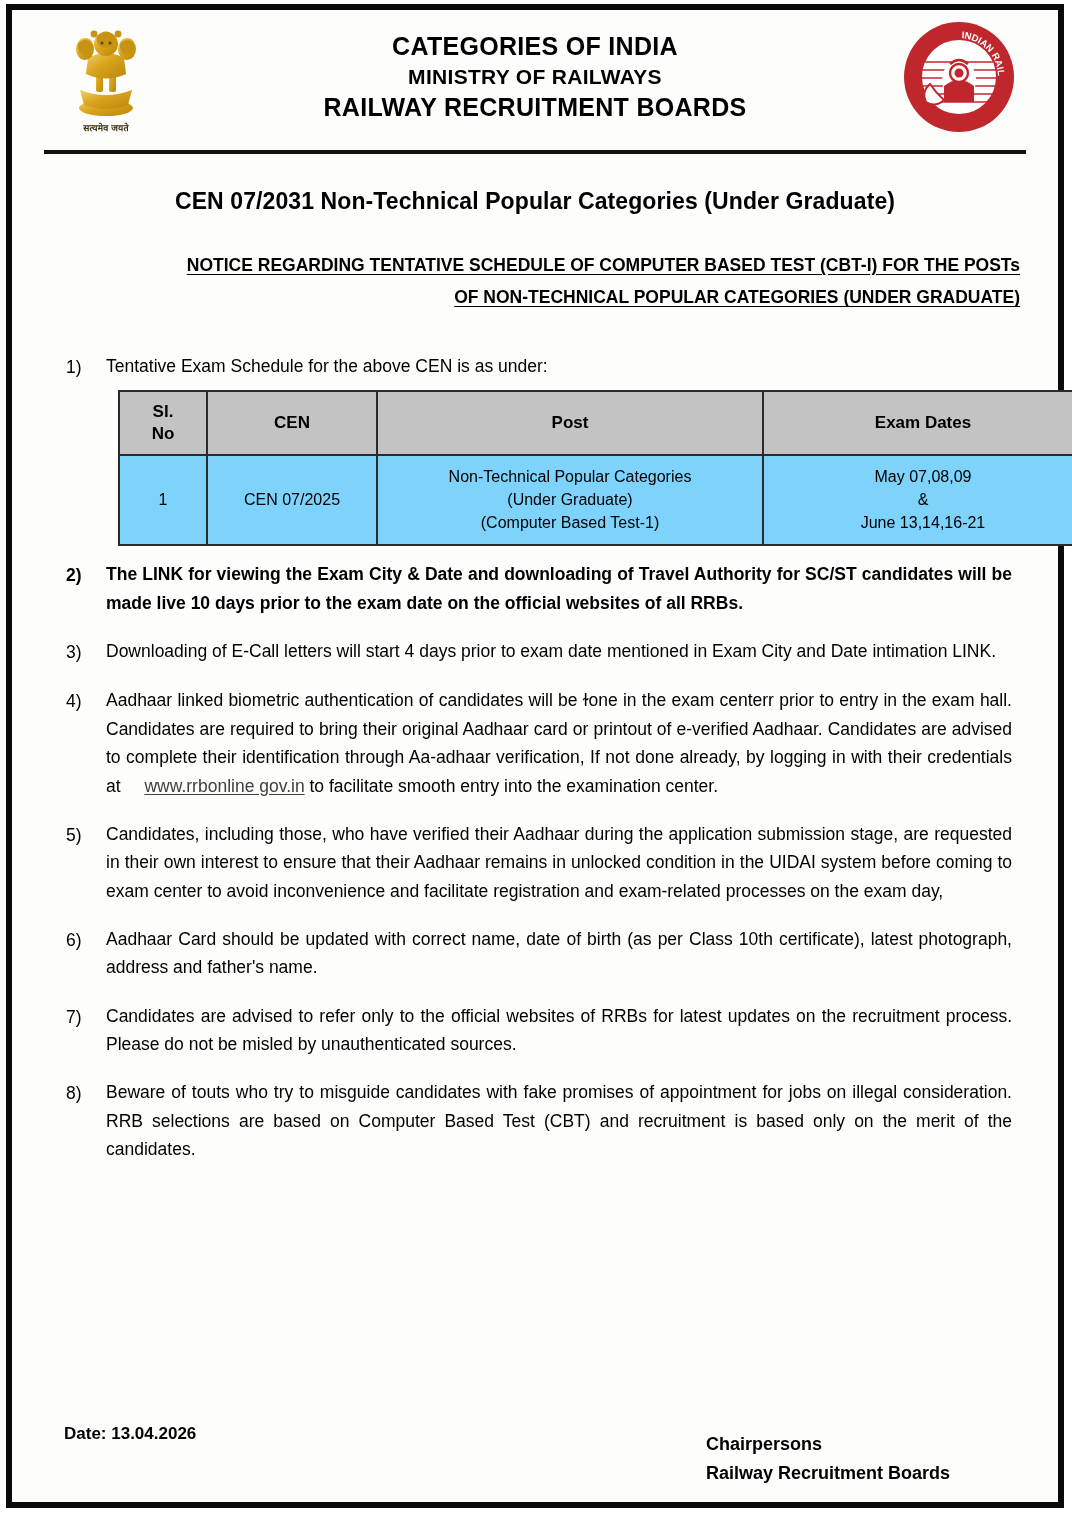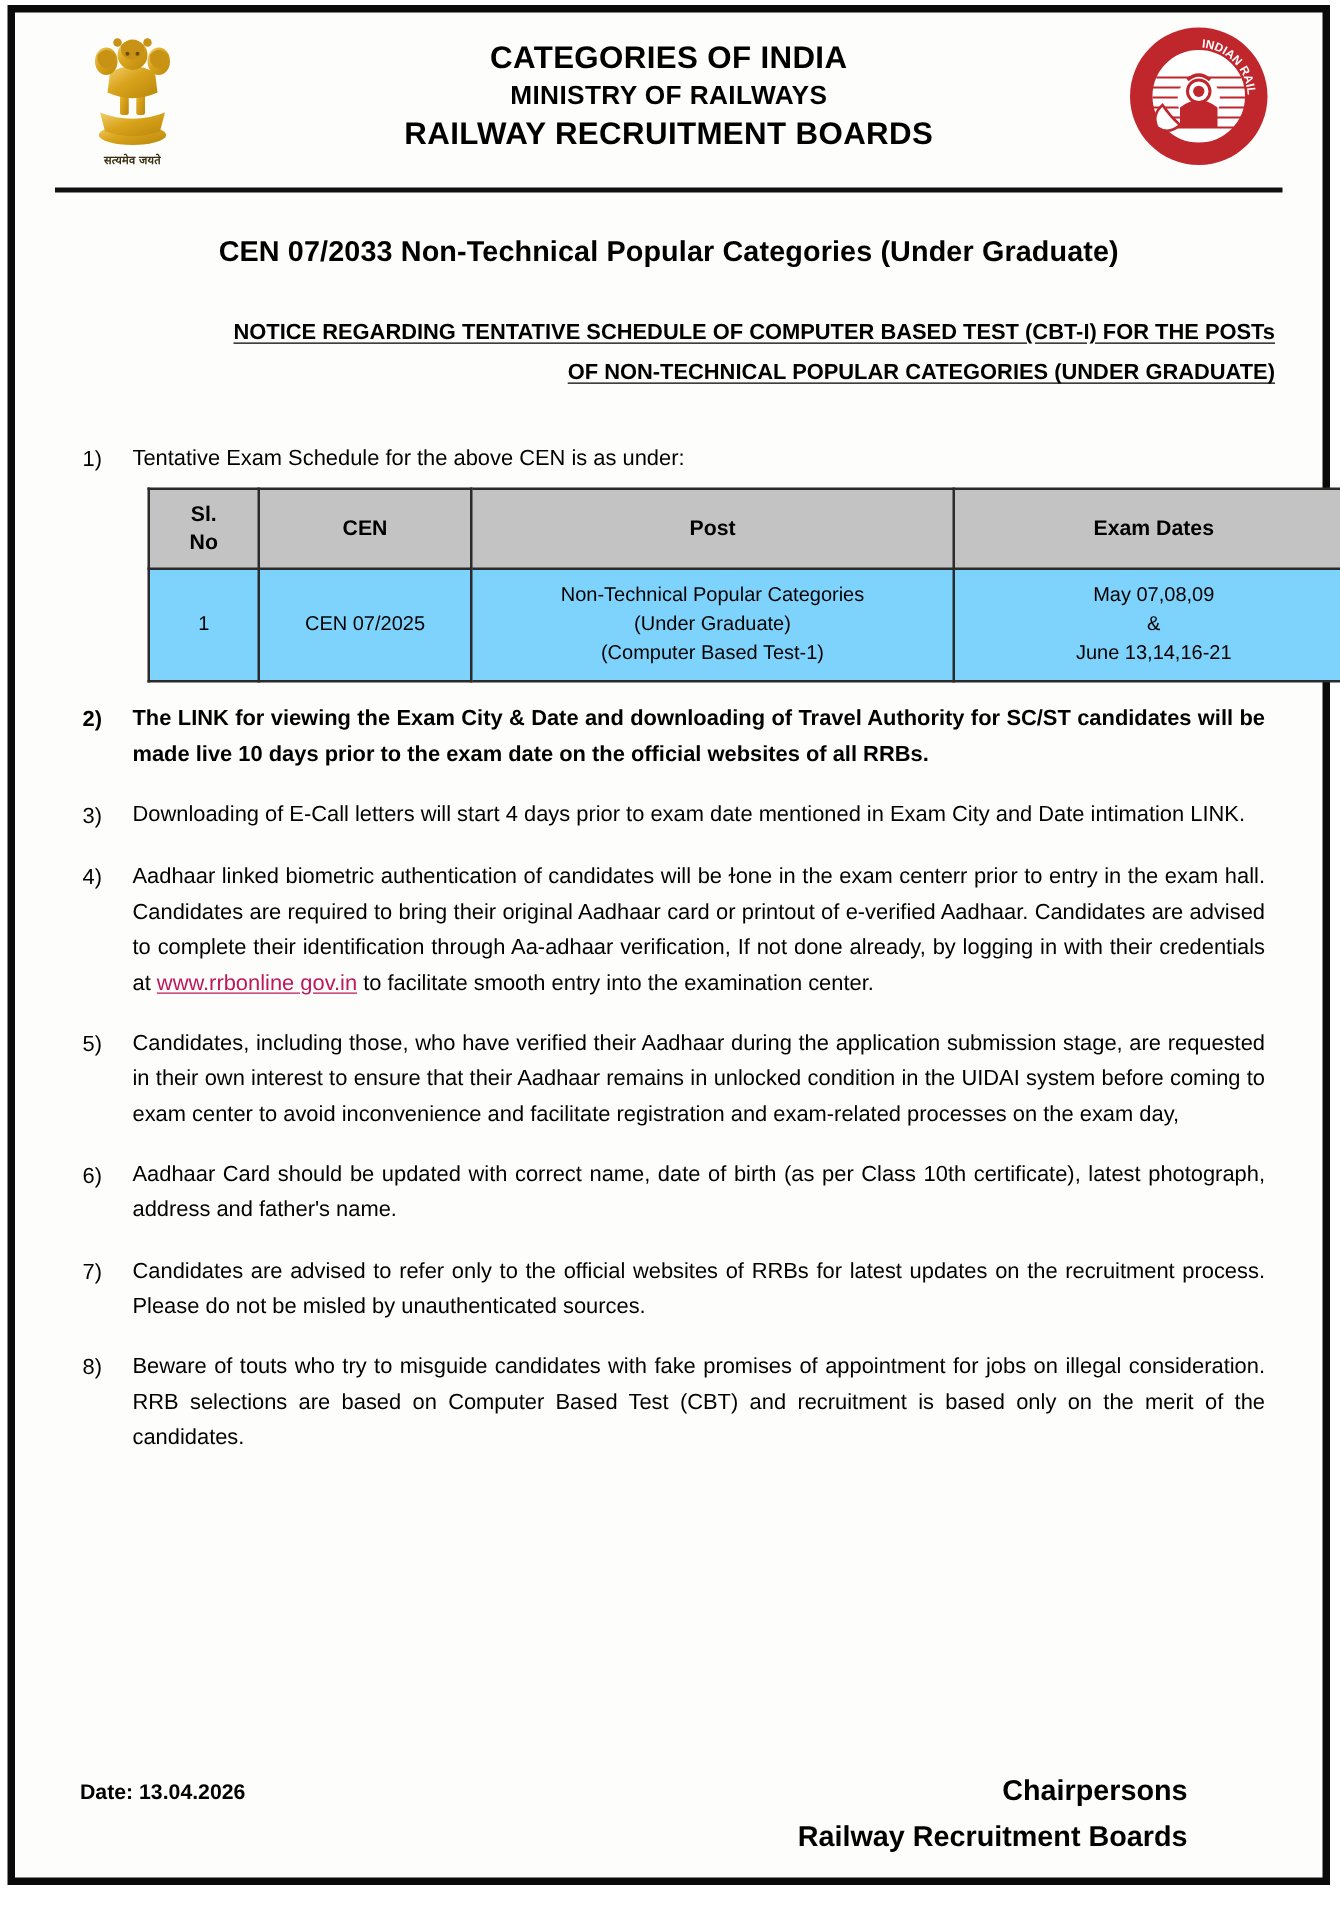--- a/index.html
+++ b/index.html
@@ -154,23 +154,24 @@
     text-align: justify;
     text-justify: inter-word;
   }
   .clause.bold .clause-num,
   .clause.bold .clause-body {
     font-weight: bold;
   }
   .clause.tight { margin-bottom: 14px; }
 
   a.doclink, .doclink {
-    color: #be185d;
+    color: #404040;
     text-decoration: underline;
     text-underline-offset: 2px;
+    margin-left: 19px;
   }
 
   
   .table-wrap {
     margin: 10px 0 0 12px;
     padding-left: 0;
   }
   table.sched {
     border-collapse: collapse;
     width: 924px;
@@ -213,22 +214,22 @@
     align-items: flex-end;
     justify-content: space-between;
   }
   .footer-date {
     font-size: 17px;
     font-weight: bold;
     padding-bottom: 44px;
     padding-left: 28px;
   }
   .footer-sign {
-    text-align: right;
-    font-size: 23px;
+    text-align: left;
+    font-size: 18px;
     font-weight: bold;
     line-height: 1.62;
     padding-right: 84px;
   }
 </style>
 </head>
 <body>
 
 <div class="page">
   <div class="page-frame">
@@ -318,21 +319,21 @@
             <path id="arcTop" d="M20 59 a39 39 0 0 1 78 0" fill="none"></path>
             <text font-family="Liberation Sans, sans-serif" font-size="9.5" font-weight="bold" fill="#ffffff">
               <textPath href="#arcTop" startOffset="52%">INDIAN RAILWAYS</textPath>
             </text>
           </svg>
         </div>
       </div>
 
       <div class="header-rule"></div>
 
-      <div class="cen-title">CEN 07/2033 Non-Technical Popular Categories (Under Graduate)</div>
+      <div class="cen-title">CEN 07/2031 Non-Technical Popular Categories (Under Graduate)</div>
 
       <div class="notice-heading">
         <span>NOTICE REGARDING TENTATIVE SCHEDULE OF COMPUTER BASED TEST (CBT-I) FOR THE POSTs</span><br>
         <span>OF NON-TECHNICAL POPULAR CATEGORIES (UNDER GRADUATE)</span>
       </div>
 
       <div class="clauses">
 
         <div class="clause tight">
           <div class="clause-num">1)</div>

